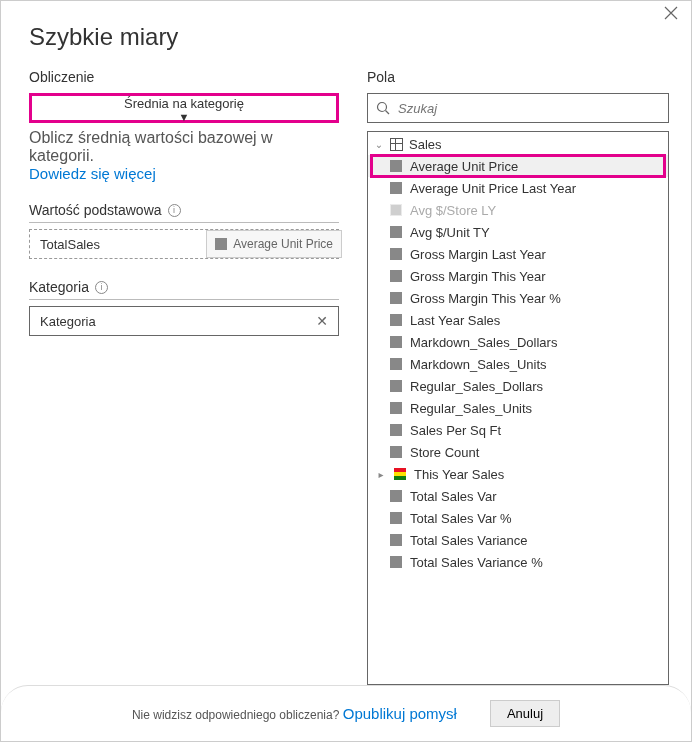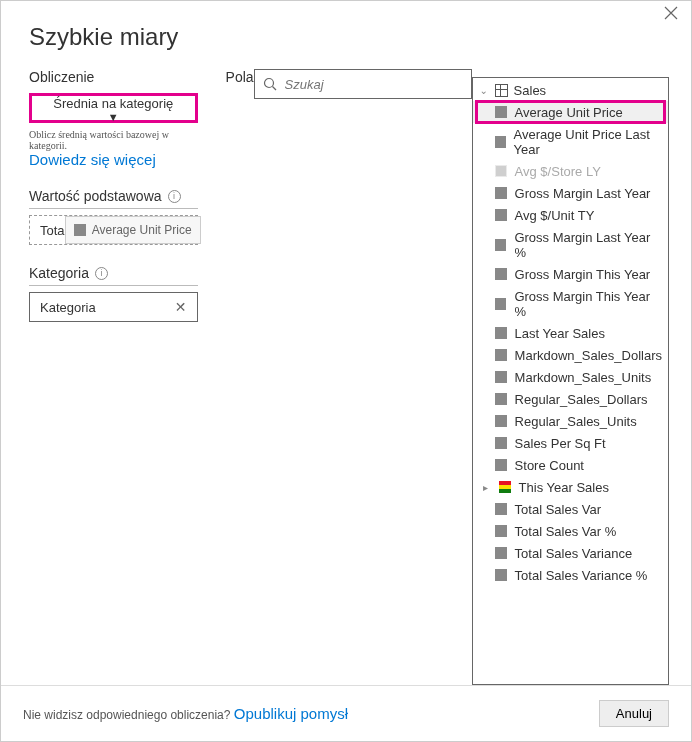--- a/index.html
+++ b/index.html
@@ -39,21 +39,21 @@
       padding: 22px 28px 0 28px;
     }
     .content {
       display: flex;
       flex: 1;
       padding: 18px 22px 0 28px;
       gap: 28px;
       overflow: hidden;
     }
     .left-col { width: 310px; display: flex; flex-direction: column; }
-    .right-col { flex: 1; display: flex; flex-direction: row; }
+    .right-col { flex: 1; display: flex; flex-direction: column; }
     .section-heading {
       font-size: 14px;
       color: #333;
       margin-bottom: 8px;
     }
     .sub-heading {
       font-size: 14px;
       color: #333;
       margin-top: 20px;
       margin-bottom: 6px;
@@ -86,21 +86,21 @@
       padding: 0 10px;
       font-size: 13px;
       color: #333;
       cursor: pointer;
       flex-direction: column;
     }
     .dropdown-caret {
       font-size: 11px;
       color: #333;
     }
-    .hint-text { font-size: 10px; color: #555; margin-top: 6px; font-family: Liberation Serif, serif; }
+    .hint-text { font-size: 16px; color: #555; margin-top: 6px; }
     .link { color: #0078d4; cursor: pointer; font-size: 15px; }
     .base-value-box {
       border: 1px dashed #999;
       height: 30px;
       display: flex;
       align-items: center;
       padding: 0 10px;
       font-size: 13px;
       position: relative;
     }
@@ -200,21 +200,22 @@
     }
     .kpi-icon {
       display:inline-block;width:12px;height:12px;
       background: linear-gradient(to bottom, #e81123 0 33%, #fce100 33% 66%, #107c10 66% 100%);
     }
     .footer {
       border-top: 1px solid #ddd;
       padding: 14px 22px;
       display: flex;
       align-items: center;
-      justify-content: space-between;
+      justify-content: center;
+      border-radius: 27px;
     }
     .footer-left { font-size: 12px; color: #555; }
     .footer-right { display: flex; gap: 10px; align-items: center; }
     .ok-btn {
       background: #f2c811;
       border: 3px solid #e3008c;
       padding: 4px 24px;
       font-size: 13px;
       cursor: pointer;
     }
@@ -297,29 +298,25 @@
             <div class="field-row">
               <span class="meas-icon"></span>
               <span>Average Unit Price Last Year</span>
             </div>
             <div class="field-row disabled">
               <span class="meas-icon disabled"></span>
               <span>Avg $/Store LY</span>
             </div>
             <div class="field-row">
               <span class="meas-icon"></span>
+              <span>Avg $/Unit TY</span>
+            </div>
+            <div class="field-row">
+              <span class="meas-icon"></span>
               <span>Gross Margin Last Year</span>
-            </div>
-            <div class="field-row">
-              <span class="meas-icon"></span>
-              <span>Avg $/Unit TY</span>
-            </div>
-            <div class="field-row">
-              <span class="meas-icon"></span>
-              <span>Gross Margin Last Year %</span>
             </div>
             <div class="field-row">
               <span class="meas-icon"></span>
               <span>Gross Margin This Year</span>
             </div>
             <div class="field-row">
               <span class="meas-icon"></span>
               <span>Gross Margin This Year %</span>
             </div>
             <div class="field-row">

